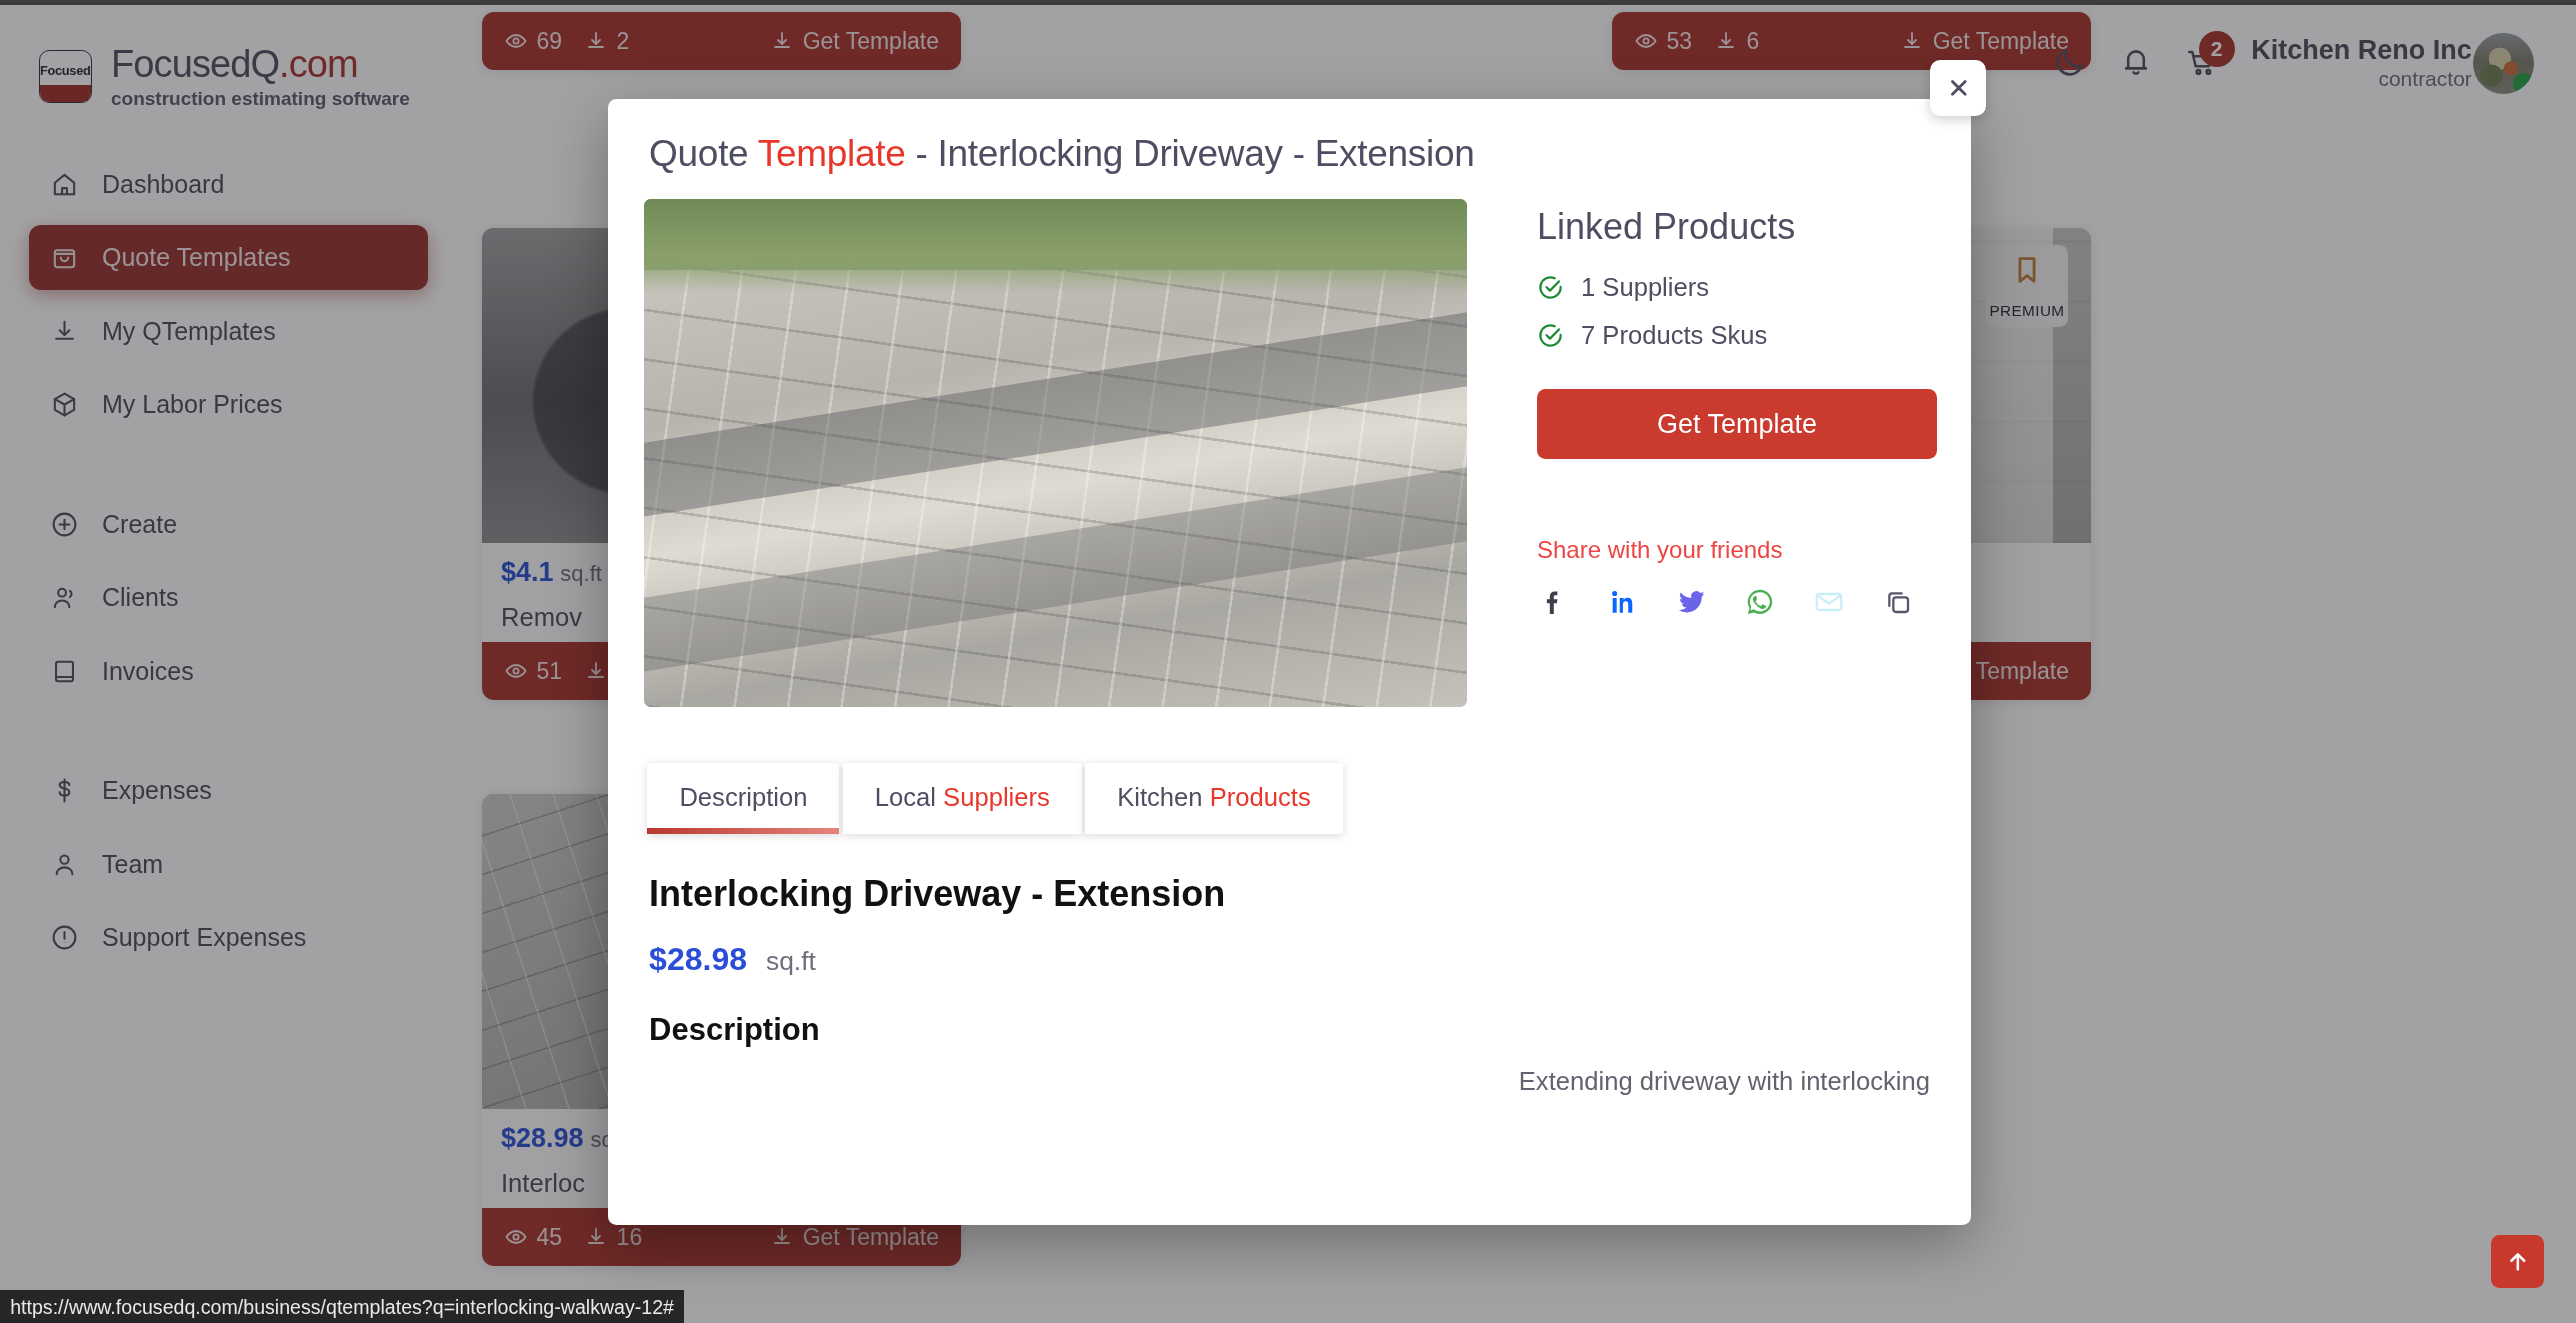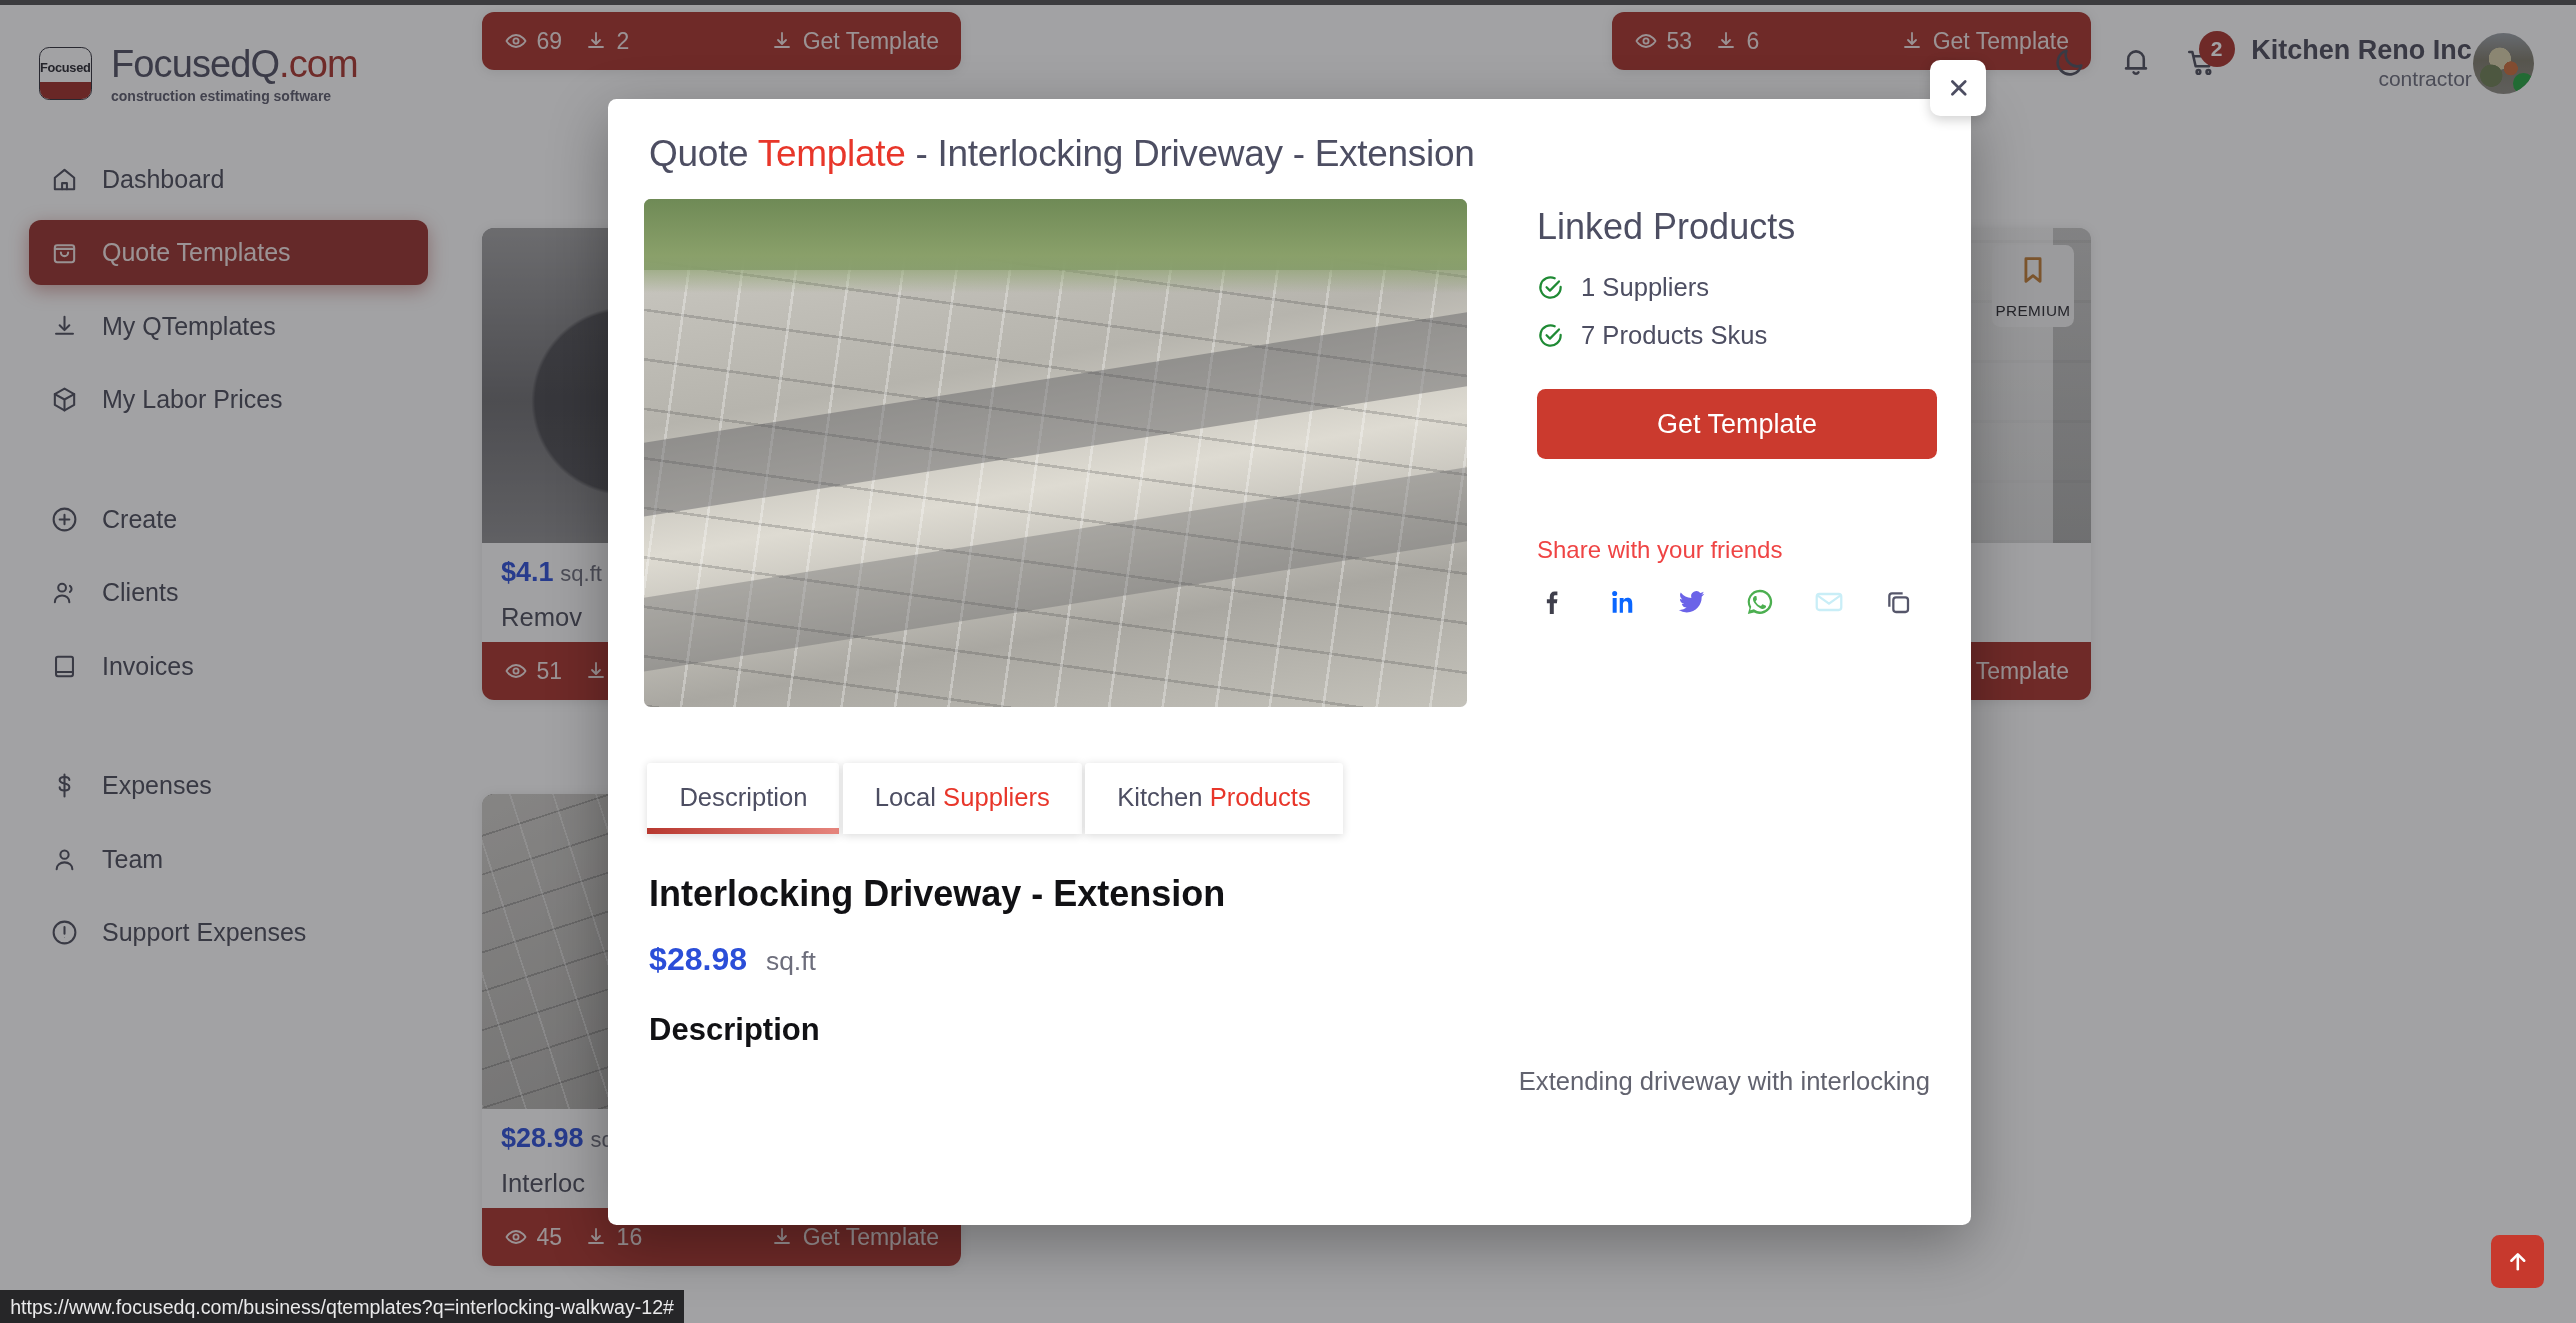--- a/index.html
+++ b/index.html
@@ -39,21 +39,21 @@
     text-align:center; font-size:12.8px; font-weight:700; color:#26262e;
     letter-spacing:-0.3px;
   }
   .brand-mark .bm-text i { color:#b03a32; font-style:normal; font-weight:400;}
   .brand-mark .bm-bar {
     position:absolute; left:0; right:0; bottom:0; height:17px; background:#9d2c27;
   }
   .brand-txt { line-height:1; }
   .brand-name { font-size:38px; font-weight:400; color:#4e4e61; letter-spacing:-0.9px; }
   .brand-name .dom { color:#a8322b; }
-  .brand-sub { font-size:14px; color:#5a5a6b; margin-top:6px; font-weight:600;}
+  .brand-sub { font-size:19px; color:#5a5a6b; margin-top:6px; font-weight:600;}
 
   .nav { margin-top:44px; padding:0 29px; }
   .nav-item {
     display:flex; align-items:center; gap:22px;
     height:65px; padding:0 19px; border-radius:12px;
     color:#494a59; font-size:25px; font-weight:500;
     margin-bottom:8.5px;
   }
   .nav-item.active {
     background:#97302b; color:#f3e6e5;
@@ -109,21 +109,21 @@
   .card-price .unit { font-size:22px; font-weight:400; color:#6d6e7c; margin-left:6.8px;}
   .card-title { font-size:25.6px; color:#4b4c5b; margin-top:15.3px; }
   .card-bar {
     display:flex; align-items:center; height:58px; padding:0 22px;
     background:#a8312a; color:#f2e4e3; font-size:23px; gap:22px;
   }
   .card-bar .grow { flex:1; }
   .cb-item { display:flex; align-items:center; gap:8.5px; }
   .cb-item svg { width:24px; height:24px; fill:none; stroke:#f2e4e3; stroke-width:1.8; stroke-linecap:round; stroke-linejoin:round;}
   .premium-badge {
-    position:absolute; right:17px; top:17px; width:82px; height:82px;
+    position:absolute; right:23px; top:17px; width:82px; height:82px;
     background:#f3f3f3; border-radius:8.5px;
     display:flex; flex-direction:column; align-items:center; justify-content:center; gap:15px;
   }
   .premium-badge svg { width:34px; height:34px; fill:none; stroke:#bd7a33; stroke-width:2; stroke-linejoin:round;}
   .premium-badge span { font-size:15.3px; color:#26262c; letter-spacing:0.4px; }
   .tex-door {
     background-color:#c9c9c6;
     background-image:
       linear-gradient(90deg, rgba(120,120,120,.35) 0 36%, transparent 36% 40%, rgba(255,255,255,.5) 40% 92%, rgba(130,130,130,.3) 92% 100%),
       repeating-linear-gradient(0deg, rgba(150,150,150,.18) 0 2.6px, transparent 2.6px 60px),

